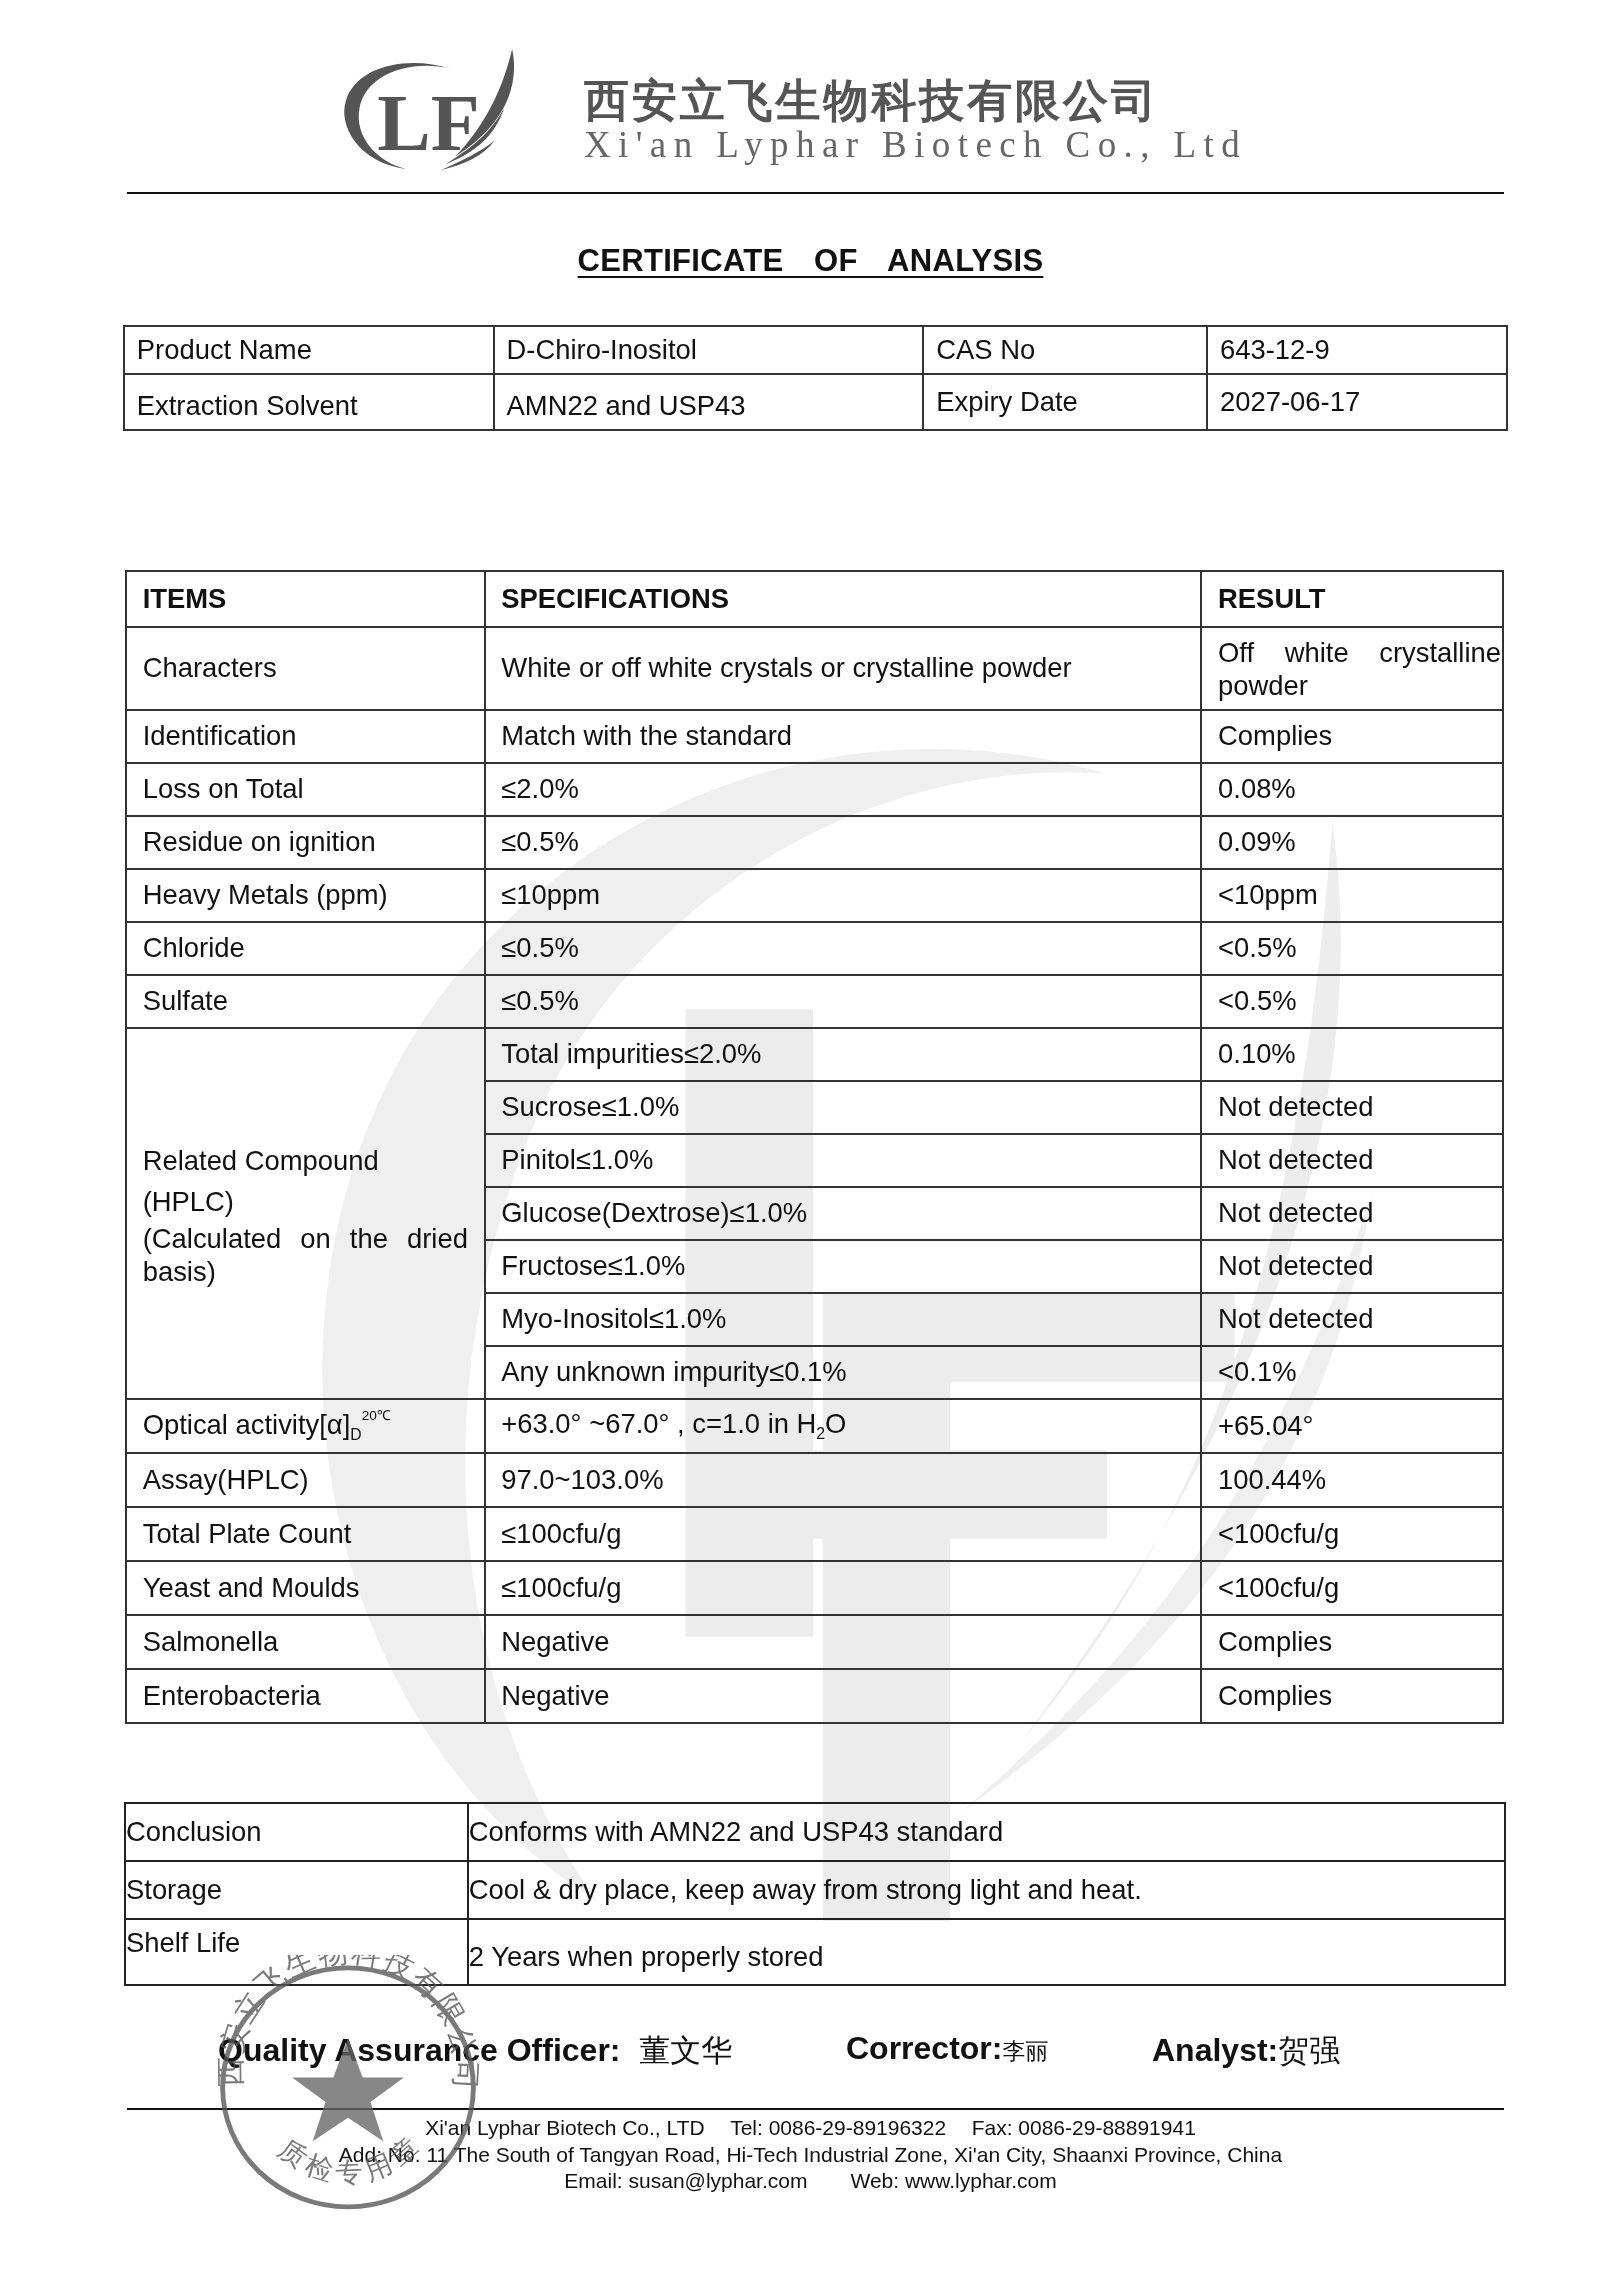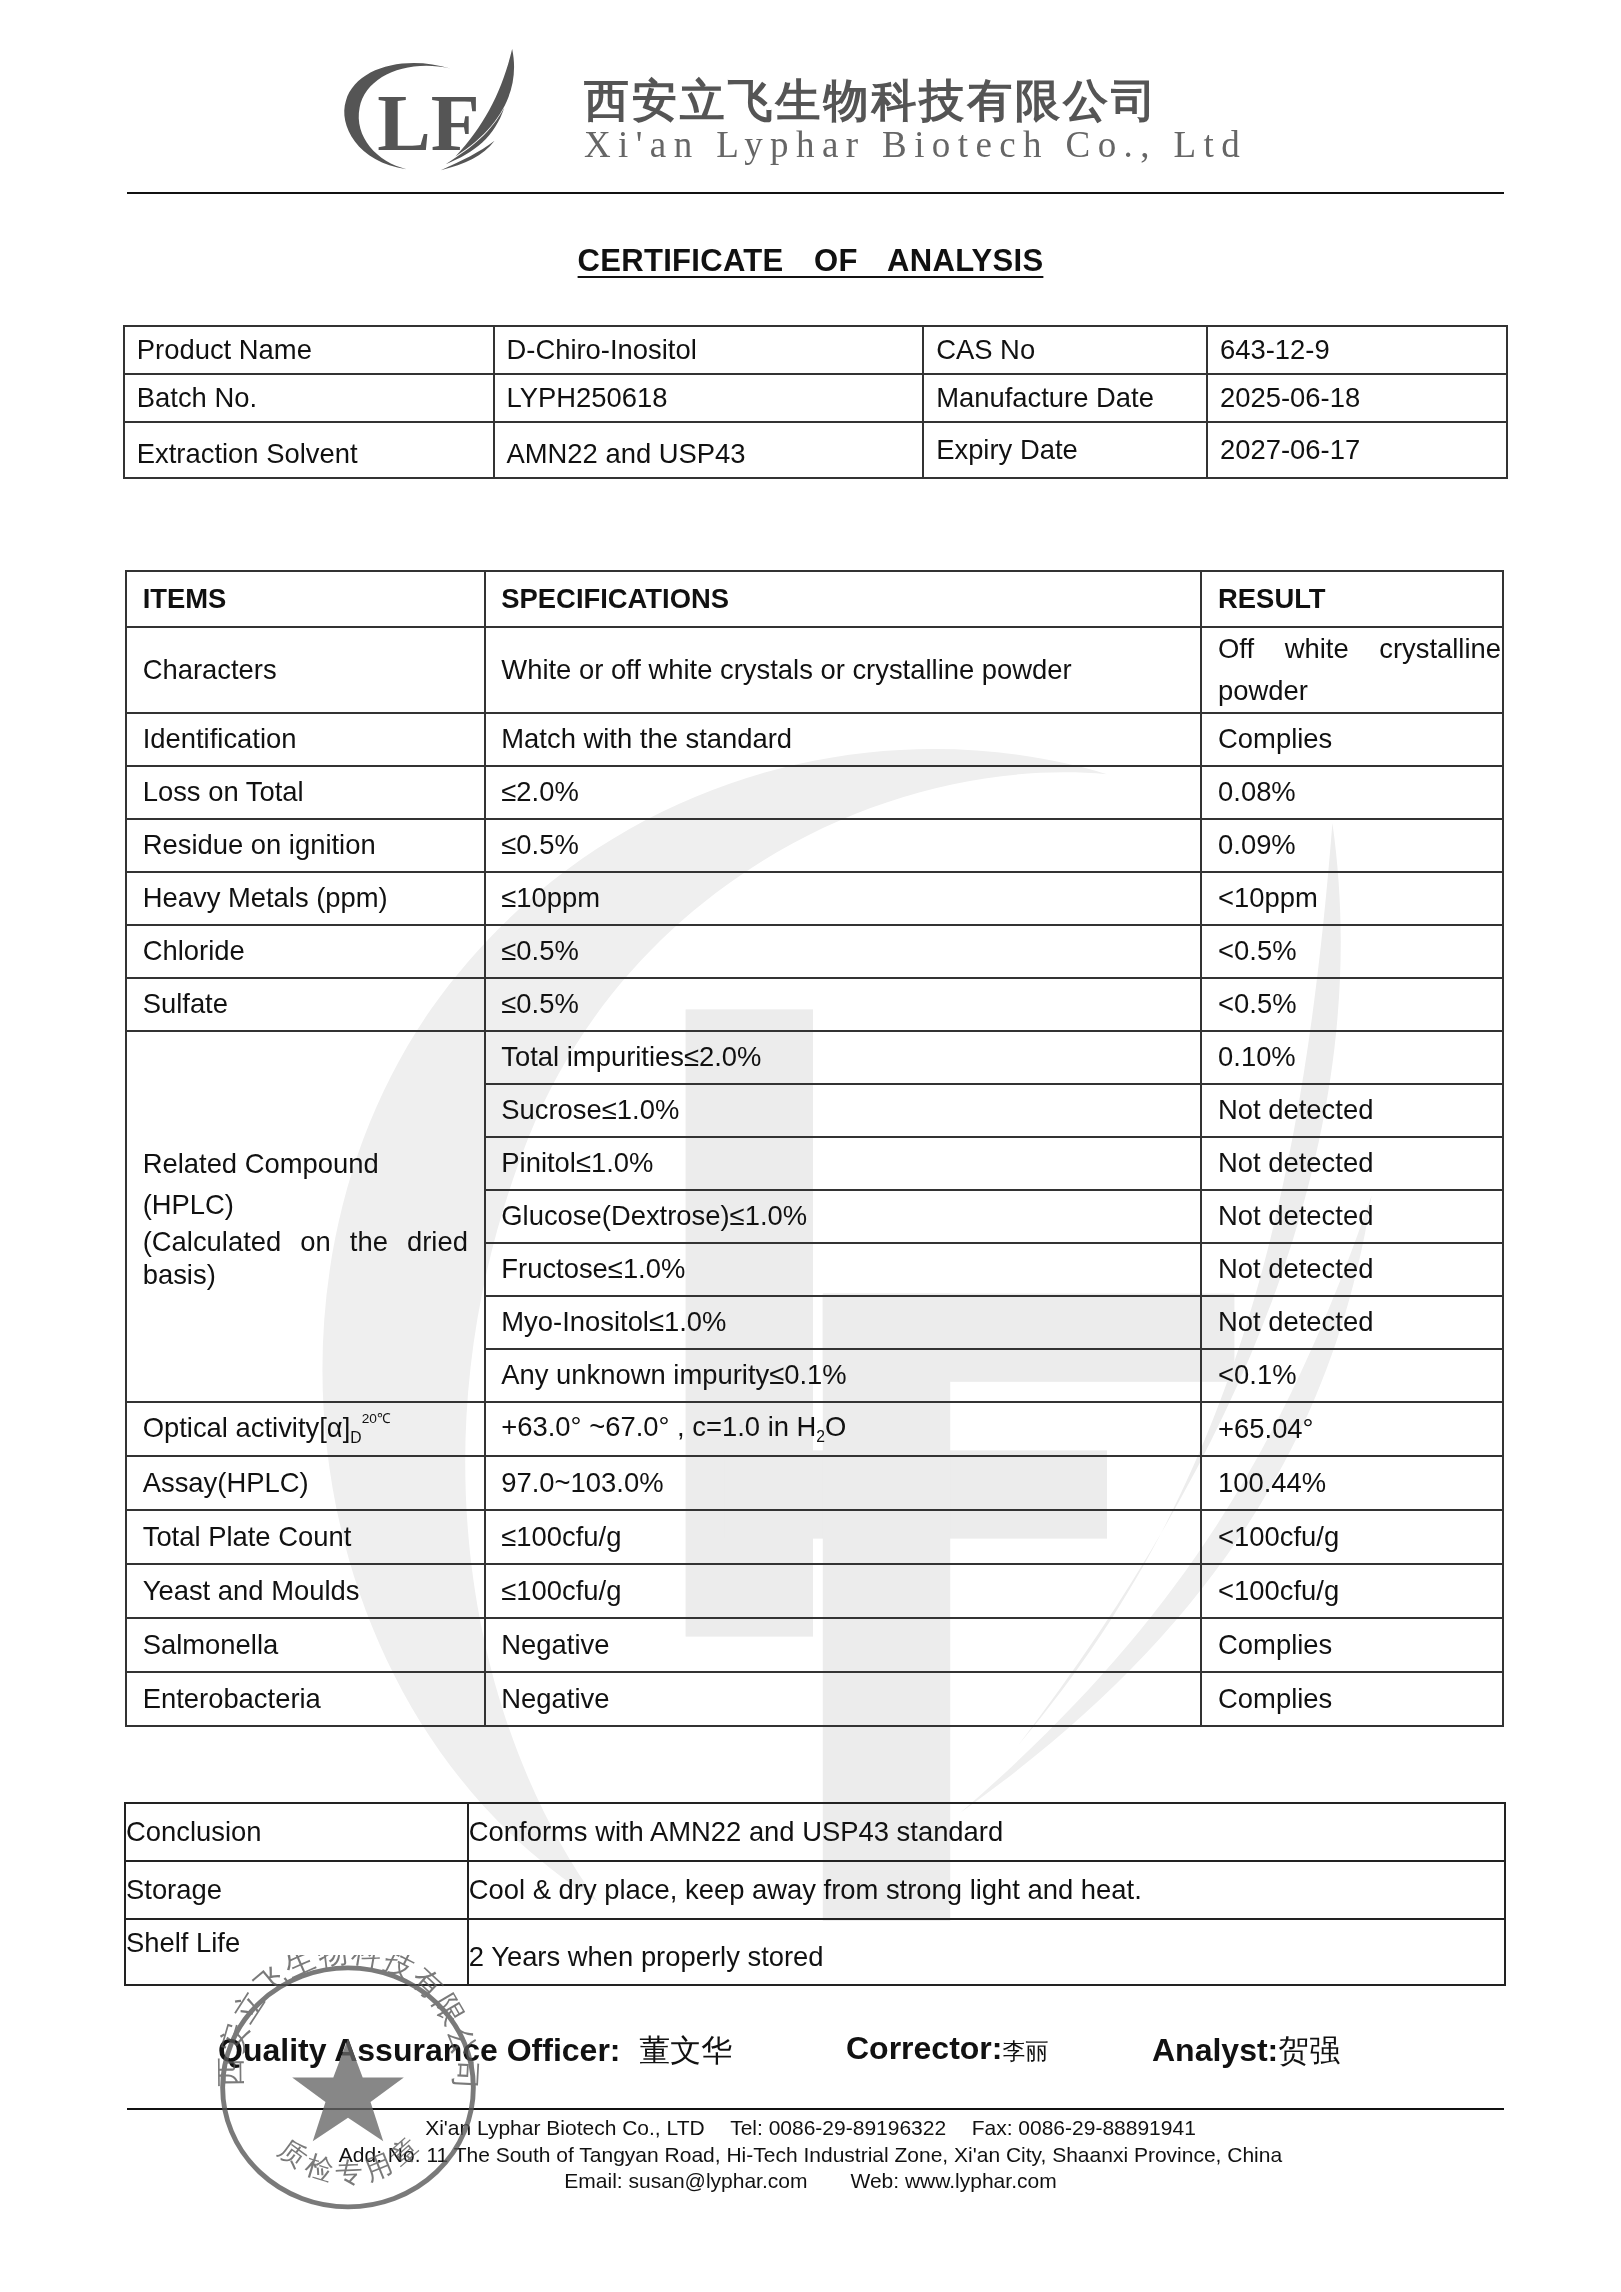--- a/index.html
+++ b/index.html
@@ -89,46 +89,40 @@
       <col style="width:284px">
       <col style="width:300px">
     </colgroup>
   <tbody>
       <tr>
     <td>Product Name</td>
     <td>D-Chiro-Inositol</td>
     <td>CAS No</td>
     <td>643-12-9</td>
   </tr>
-  <tr>
-    <td>Batch No.</td>
-    <td>LYPH250618</td>
-    <td>Manufacture Date</td>
-    <td>2025-06-18</td>
-  </tr>
   <tr style="height:51px">
     <td style="padding-top:7.8px">Extraction Solvent</td>
     <td style="padding-top:7.8px">AMN22 and USP43</td>
     <td>Expiry Date</td>
     <td>2027-06-17</td>
   </tr>
 </tbody>
   </table>
 
 <table class="main">
   <tbody>
       <tr style="height:56px">
     <td class="hd c1">ITEMS</td>
     <td class="hd c2">SPECIFICATIONS</td>
     <td class="hd c3">RESULT</td>
   </tr>
   <tr style="height:83px">
     <td>Characters</td>
     <td>White or off white crystals or crystalline powder</td>
-    <td class="justify" style="line-height:42px; padding-right:1px">Off white crystalline powder</td>
+    <td class="justify" style="line-height:33px; padding-right:1px">Off white crystalline powder</td>
   </tr>
   <tr>
     <td>Identification</td>
     <td>Match with the standard</td>
     <td>Complies</td>
   </tr>
   <tr>
     <td>Loss on Total</td>
     <td>≤2.0%</td>
     <td>0.08%</td>

